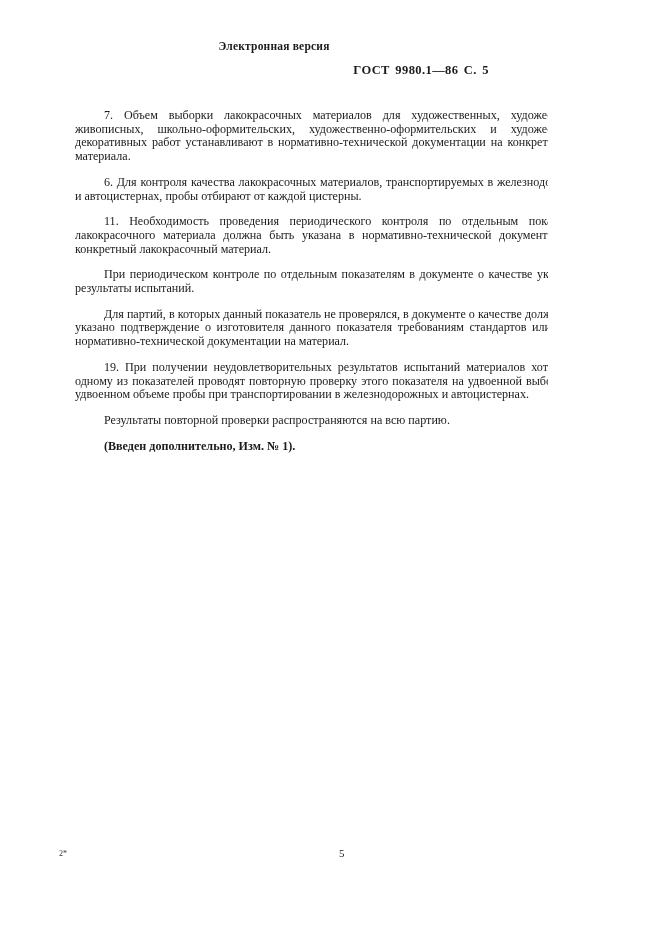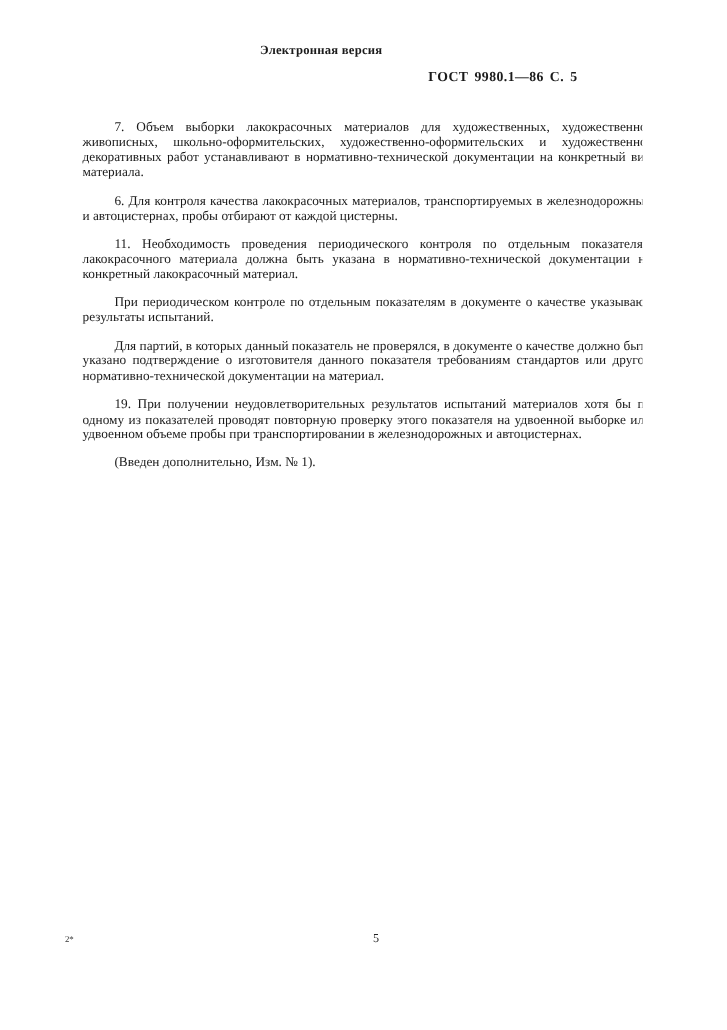--- a/index.html
+++ b/index.html
@@ -8,21 +8,20 @@
     background: #ffffff;
   }
   .page {
     position: relative;
     width: 548px;
     height: 936px;
     background: #ffffff;
     font-family: "Liberation Serif", "DejaVu Serif", serif;
     color: #1b1b1b;
     overflow: hidden;
-    padding-left: 36px;
   }
   .watermark {
     position: absolute;
     top: 40px;
     left: 0;
     width: 100%;
     text-align: center;
     font-weight: bold;
     font-size: 11.5px;
     letter-spacing: 0.2px;
@@ -43,21 +42,21 @@
     width: 541px;
     font-size: 12.1px;
     line-height: 13.7px;
     text-align: justify;
   }
   .body-text p {
     margin: 12px;
     text-indent: 29px;
   }
   .body-text p.amendment {
-    font-weight: normal;
+    font-weight: bold;
   }
   .sig-mark {
     position: absolute;
     left: 59px;
     top: 849px;
     font-size: 8px;
     color: #333333;
   }
   .page-num {
     position: absolute;
@@ -76,20 +75,21 @@
 
   <div class="doc-code">ГОСТ 9980.1—86 С. 5</div>
 
   <div class="body-text">
     <p>7. Объем выборки лакокрасочных материалов для художественных, художественно-живописных, школьно-оформительских, художественно-оформительских и художественно-декоративных работ устанавливают в нормативно-технической документации на конкретный вид материала.</p>
     <p>6. Для контроля качества лакокрасочных материалов, транспортируемых в железнодорожных и автоцистернах, пробы отбирают от каждой цистерны.</p>
     <p>11. Необходимость проведения периодического контроля по отдельным показателям лакокрасочного материала должна быть указана в нормативно-технической документации на конкретный лакокрасочный материал.</p>
     <p>При периодическом контроле по отдельным показателям в документе о качестве указывают результаты испытаний.</p>
     <p>Для партий, в которых данный показатель не проверялся, в документе о качестве должно быть указано подтверждение о изготовителя данного показателя требованиям стандартов или другой нормативно-технической документации на материал.</p>
     <p>19. При получении неудовлетворительных результатов испытаний материалов хотя бы по одному из показателей проводят повторную проверку этого показателя на удвоенной выборке или удвоенном объеме пробы при транспортировании в железнодорожных и автоцистернах.</p>
+    <p>Результаты повторной проверки распространяются на всю партию.</p>
     <p class="amendment">(Введен дополнительно, Изм. № 1).</p>
   </div>
 
   <div class="sig-mark">2*</div>
 
   <div class="page-num">5</div>
 
 </div>
 
 </body></html>

